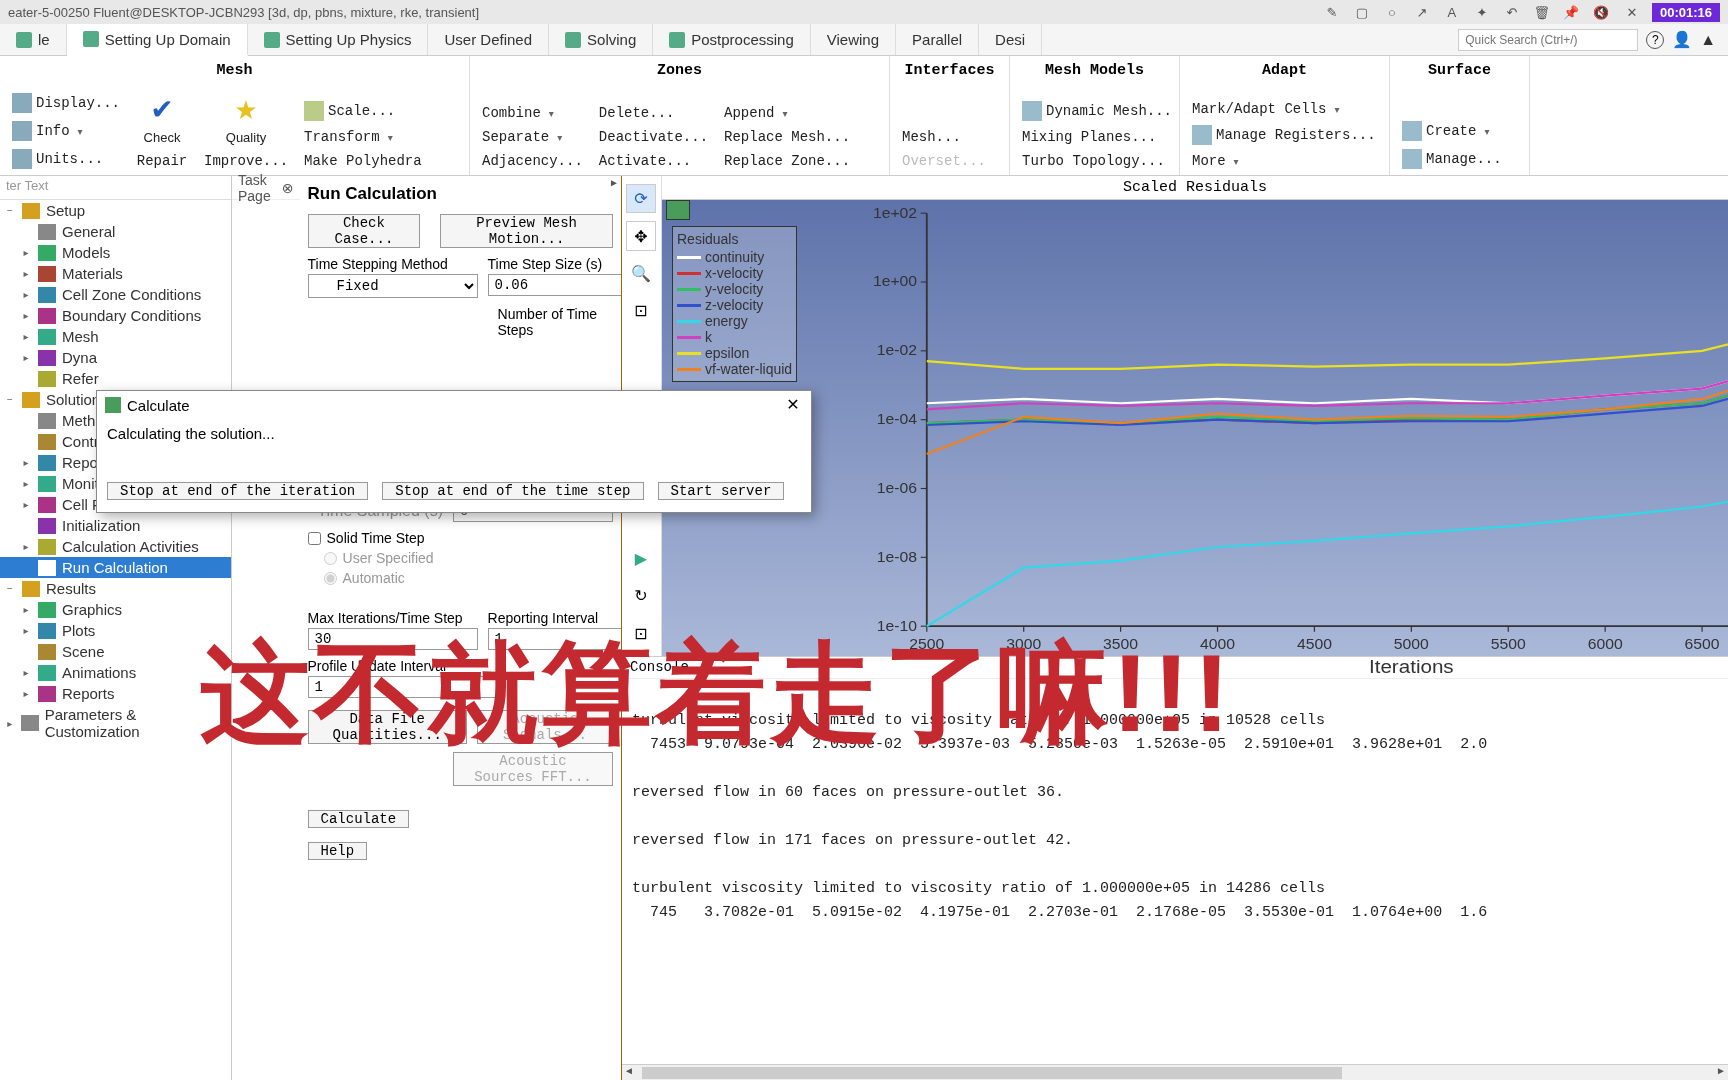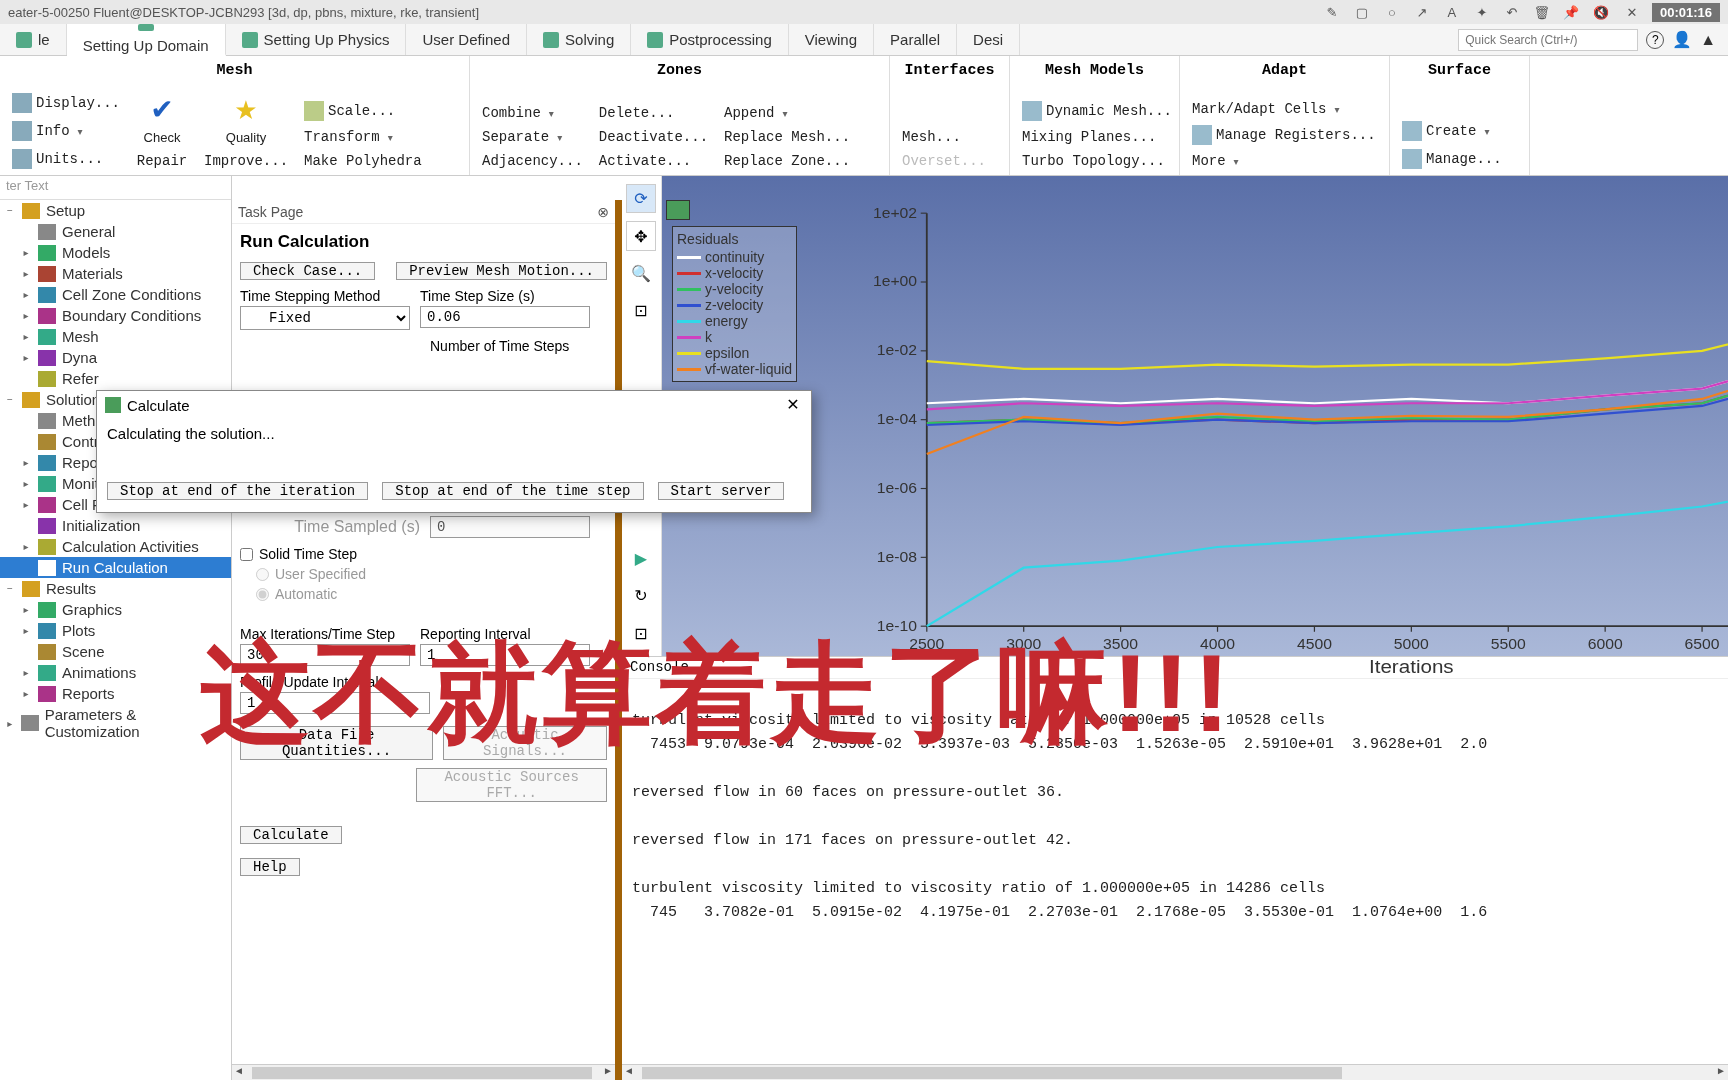--- a/index.html
+++ b/index.html
@@ -2,26 +2,26 @@
 <html><head>
 <meta charset="utf-8">
 <style>
 * { box-sizing: border-box; margin: 0; padding: 0; font-family: "Segoe UI", Arial, sans-serif; }
 body { background: #fff; width: 1728px; height: 1080px; overflow: hidden; position: relative; }
 
 
 .titlebar { height: 24px; background: #e8e8e8; display: flex; align-items: center; padding: 0 8px; font-size: 13px; color: #555; justify-content: space-between; }
 .titlebar-right { display: flex; align-items: center; gap: 10px; }
 .titlebar-right .ticon { width: 20px; height: 20px; display: inline-flex; align-items: center; justify-content: center; cursor: pointer; color: #555; }
-.timer { background: #737373; color: #fff; padding: 2px 8px; font-size: 13px; font-weight: bold; }
+.timer { background: #6d28d9; color: #fff; padding: 2px 8px; font-size: 13px; font-weight: bold; }
 
 
 .tabstrip { height: 32px; background: #f5f5f5; display: flex; align-items: stretch; border-bottom: 1px solid #ccc; }
 .tab { padding: 0 16px; display: flex; align-items: center; font-size: 15px; color: #333; border-right: 1px solid #ddd; cursor: pointer; gap: 6px; }
-.tab.active { background: #fff; border-bottom: 2px solid #fff; margin-bottom: -1px; flex-direction: column; }
+.tab.active { background: #fff; border-bottom: 2px solid #fff; margin-bottom: -1px; }
 .search-right { margin-left: auto; display: flex; align-items: center; gap: 8px; padding-right: 12px; }
 .searchbox { width: 180px; height: 22px; border: 1px solid #ccc; font-size: 12px; padding: 0 6px; color: #999; }
 
 
 .ribbon { height: 120px; background: #fff; display: flex; border-bottom: 1px solid #ccc; }
 .ribbon-group { border-right: 1px solid #ddd; display: flex; flex-direction: column; padding: 4px 8px; }
 .ribbon-group-title { text-align: center; font-weight: bold; font-size: 15px; font-family: "Courier New", monospace; padding: 2px 0; }
 .ribbon-group-body { display: flex; flex: 1; align-items: flex-end; gap: 8px; }
 .ribbon-col { display: flex; flex-direction: column; gap: 4px; }
 .ribbon-item { font-size: 14px; color: #222; cursor: pointer; white-space: nowrap; font-family: "Courier New", monospace; display: flex; align-items: center; gap: 4px; padding: 2px 4px; }
@@ -37,21 +37,21 @@
 .tree { width: 232px; border-right: 1px solid #ccc; overflow: hidden; background: #fff; }
 .tree-filter { height: 24px; border-bottom: 1px solid #ddd; padding: 2px 6px; font-size: 13px; color: #999; }
 .tree-item { display: flex; align-items: center; gap: 6px; padding: 2px 4px; font-size: 15px; color: #333; cursor: pointer; }
 .tree-item .exp { width: 12px; text-align: center; color: #666; font-size: 10px; }
 .tree-item .ticon { width: 18px; height: 16px; display: inline-block; }
 .tree-item.lvl1 { padding-left: 4px; font-weight: normal; }
 .tree-item.lvl2 { padding-left: 20px; }
 .tree-item.selected { background: #2d7dd2; color: #fff; }
 
 
-.taskpage { width: 390px; border-right: 7px solid #a16207; display: flex; flex-direction: column; background: #fff; margin-top: 24px; }
+.taskpage { width: 390px; border-right: 1px solid #a16207; display: flex; flex-direction: row; background: #fff; }
 .taskpage-header { height: 24px; display: flex; justify-content: space-between; align-items: center; padding: 0 6px; font-size: 14px; color: #555; border-bottom: 1px solid #eee; }
 .taskpage-body { padding: 8px; overflow: hidden; font-family: "Courier New", monospace; }
 .taskpage-title { font-size: 17px; font-weight: bold; margin-bottom: 10px; }
 .task-row { display: flex; gap: 10px; margin-bottom: 8px; }
 .task-btn { border: 1px solid #999; background: #f5f5f5; padding: 0 12px; font-size: 14px; cursor: pointer; font-family: "Courier New", monospace; }
 .task-btn.disabled { color: #aaa; background: #f8f8f8; }
 .task-label { font-size: 14px; margin-bottom: 2px; }
 .task-input { border: 1px solid #999; padding: 2px 6px; font-size: 14px; width: 170px; font-family: "Courier New", monospace; }
 .task-select { border: 1px solid #999; padding: 2px 24px; font-size: 14px; width: 170px; background: #fff; font-family: "Courier New", monospace; }
 .task-check { display: flex; align-items: center; gap: 6px; font-size: 14px; margin: 4px 0; }
@@ -468,20 +468,21 @@
         <div class="gtbtn" style="border:none">🔍</div>
         <div class="gtbtn" style="border:none">⊡</div>
         <div style="height:130px"></div>
         <div class="gtbtn" style="border:none">📷</div>
         <div style="height:30px"></div>
         <div class="gtbtn" style="border:none;color:#3a8">▶</div>
         <div class="gtbtn" style="border:none">↻</div>
         <div class="gtbtn" style="border:none">⊡</div>
       </div>
       <div class="graph-main">
+        <div class="graph-title-bar">Scaled Residuals</div>
         <div class="graph-tab"></div>
         <div class="legend-box" style="top:50px">
           <div class="legend-title">Residuals</div>
           <div id="legend-items">
               <div class="legend-item">
                 <span class="legend-line" style="background: rgb(255, 255, 255);"></span>
                 <span>continuity</span>
               </div>
               <div class="legend-item">
                 <span class="legend-line" style="background: rgb(208, 48, 48);"></span>

